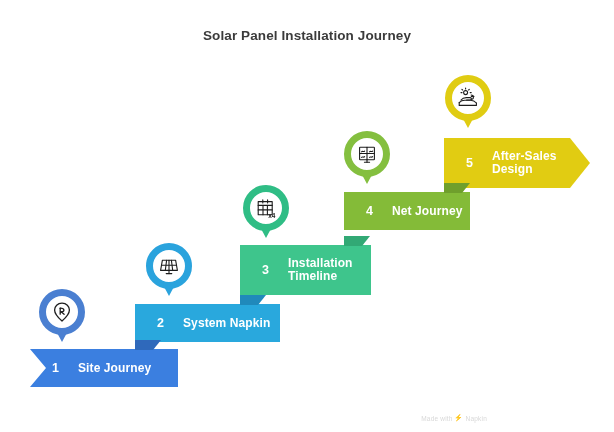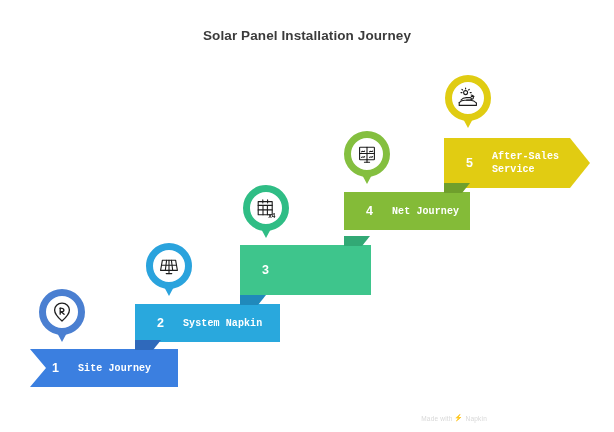--- a/index.html
+++ b/index.html
@@ -57,26 +57,25 @@
   }
   .step-num {
     font-size: 12.5px;
     font-weight: bold;
     color: #ffffff;
     width: 26px;
     flex: 0 0 26px;
     text-align: left;
   }
   .step-label {
-    font-size: 10px;
+    font-size: 12px;
     font-weight: bold;
     color: #ffffff;
     line-height: 13px;
     letter-spacing: 0.1px;
-    font-family: Liberation Mono, monospace;
   }
 
   
   .bar-tab {
     position: absolute;
     z-index: 1;
   }
 
   
   .pin {
@@ -202,20 +201,24 @@
     </div>
   </div>
 
   <div class="step">
     <div class="bar" id="bar3" style="left:240px; top:245px; width:131px; height:50px;">
       <svg class="bar-body" viewBox="0 0 131 50" preserveAspectRatio="none">
         <rect x="0" y="0" width="131" height="50" fill="#3ec58c"></rect>
       </svg>
       <div class="bar-content">
         <span class="step-num">3</span>
+        <span class="step-label">
+          <span>Installation</span><br>
+          <span>Timeline</span>
+        </span>
       </div>
     </div>
     <div class="bar-tab" id="tab3" style="left:344px; top:236px; width:26px; height:10px;">
       <svg viewBox="0 0 26 10" preserveAspectRatio="none" style="width:100%;height:100%;display:block;">
         <path d="M0,0 L26,0 L18,10 L0,10 Z" fill="#32a975"></path>
       </svg>
     </div>
     <div class="pin" style="left:243px; top:185px;">
       <div class="pin-tail" style="border-top-color:#2fbd85;"></div>
       <div class="pin-ring" style="border-color:#2fbd85;"></div>
@@ -270,21 +273,21 @@
 
   <div class="step">
     <div class="bar" id="bar5" style="left:444px; top:138px; width:146px; height:50px;">
       <svg class="bar-body" viewBox="0 0 146 50" preserveAspectRatio="none">
         <path d="M0,0 L126,0 L146,25 L126,50 L0,50 Z" fill="#e1cc12"></path>
       </svg>
       <div class="bar-content">
         <span class="step-num">5</span>
         <span class="step-label">
           <span>After-Sales</span><br>
-          <span>Service</span>
+          <span>Design</span>
         </span>
       </div>
     </div>
     <div class="pin" style="left:445px; top:75px;">
       <div class="pin-tail" style="border-top-color:#e0cc12;"></div>
       <div class="pin-ring" style="border-color:#e0cc12;"></div>
       <div class="pin-icon">
         <svg viewBox="0 0 24 24" fill="none" stroke="#1d1d1d" stroke-width="1.1" stroke-linecap="round" stroke-linejoin="round">
           <circle cx="9.6" cy="6.6" r="2.0"></circle>
           <path d="M9.6 3.0 L9.6 2.0"></path>

